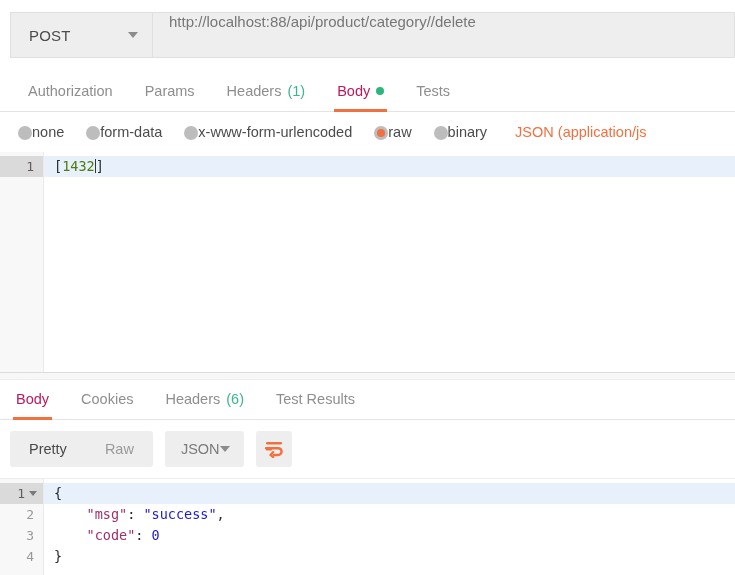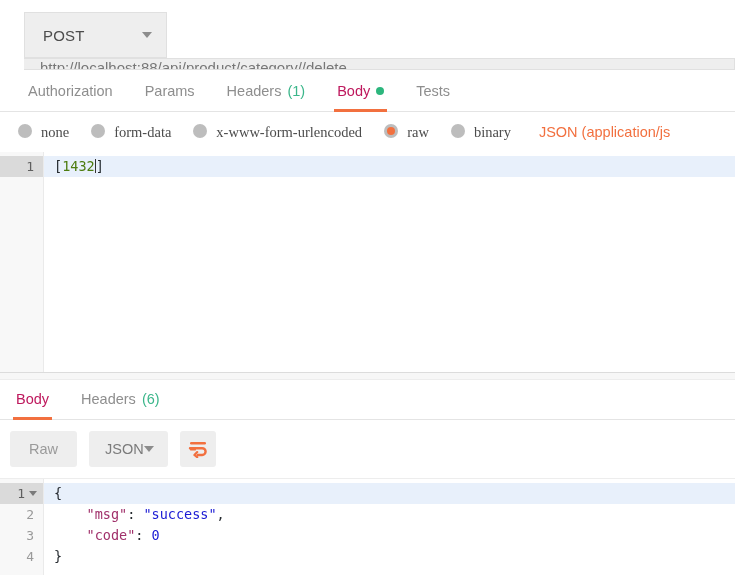--- a/index.html
+++ b/index.html
@@ -7,23 +7,22 @@
     width: 735px; height: 575px;
     background: #ffffff;
     font-family: "Liberation Sans", sans-serif;
     overflow: hidden;
   }
   .app { width: 735px; height: 575px; position: relative; display: flex; flex-direction: column; }
 
   
   .urlbar {
     display: flex; align-items: stretch;
-    padding: 12px 0 0 24px;
+    padding: 12px 0 0 10px;
     height: 70px;
-    flex-direction: column;
   }
   .method-select {
     width: 143px; height: 46px;
     background: #eeeeee;
     border: 1px solid #e0e0e0;
     display: flex; align-items: center; justify-content: space-between;
     padding: 0 14px 0 18px;
     cursor: pointer;
   }
   .method-label { font-size: 15px; color: #4c4c4c; letter-spacing: .2px; }
@@ -72,21 +71,21 @@
     background: #2cb67d; display: inline-block;
   }
 
   
   .radio-row {
     display: flex; align-items: center;
     height: 40px;
     padding-left: 18px;
     gap: 22px;
   }
-  .radio-opt { display: flex; align-items: flex-start; gap: 9px; cursor: pointer; font-family: Liberation Serif, serif; }
+  .radio-opt { display: flex; align-items: flex-end; cursor: pointer; }
   .radio {
     width: 14px; height: 14px; border-radius: 50%;
     background: #bdbdbd;
     display: flex; align-items: center; justify-content: center;
     flex: none;
   }
   .radio.selected { background: #bdbdbd; }
   .radio.selected::after {
     content: ""; width: 8px; height: 8px; border-radius: 50%;
     background: #f2703f;
@@ -282,27 +281,34 @@
   </div>
 
   <div class="splitter"></div>
 
   <div class="response">
     <div class="res-tabs">
       <div class="tab active">
         <span>Body</span>
       </div>
       <div class="tab">
+        <span>Cookies</span>
+      </div>
+      <div class="tab">
         <span>Headers</span>
         <span class="count">(6)</span>
       </div>
+      <div class="tab">
+        <span>Test Results</span>
+      </div>
     </div>
 
     <div class="res-toolbar">
       <div class="seg-group">
+        <div class="seg active">Pretty</div>
         <div class="seg">Raw</div>
       </div>
       <div class="fmt-select">
         <span class="fmt-label">JSON</span>
         <span class="caret"></span>
       </div>
       <div class="wrap-btn">
         <svg width="20" height="18" viewBox="0 0 20 18">
           <rect x="2" y="2" width="16" height="2.4" rx="1.2" fill="#f2703f"></rect>
           <path d="M2 8.2 h12.2 a3.4 3.4 0 0 1 0 6.8 h-4.5" stroke="#f2703f" stroke-width="2.4" fill="none" stroke-linecap="round"></path>

